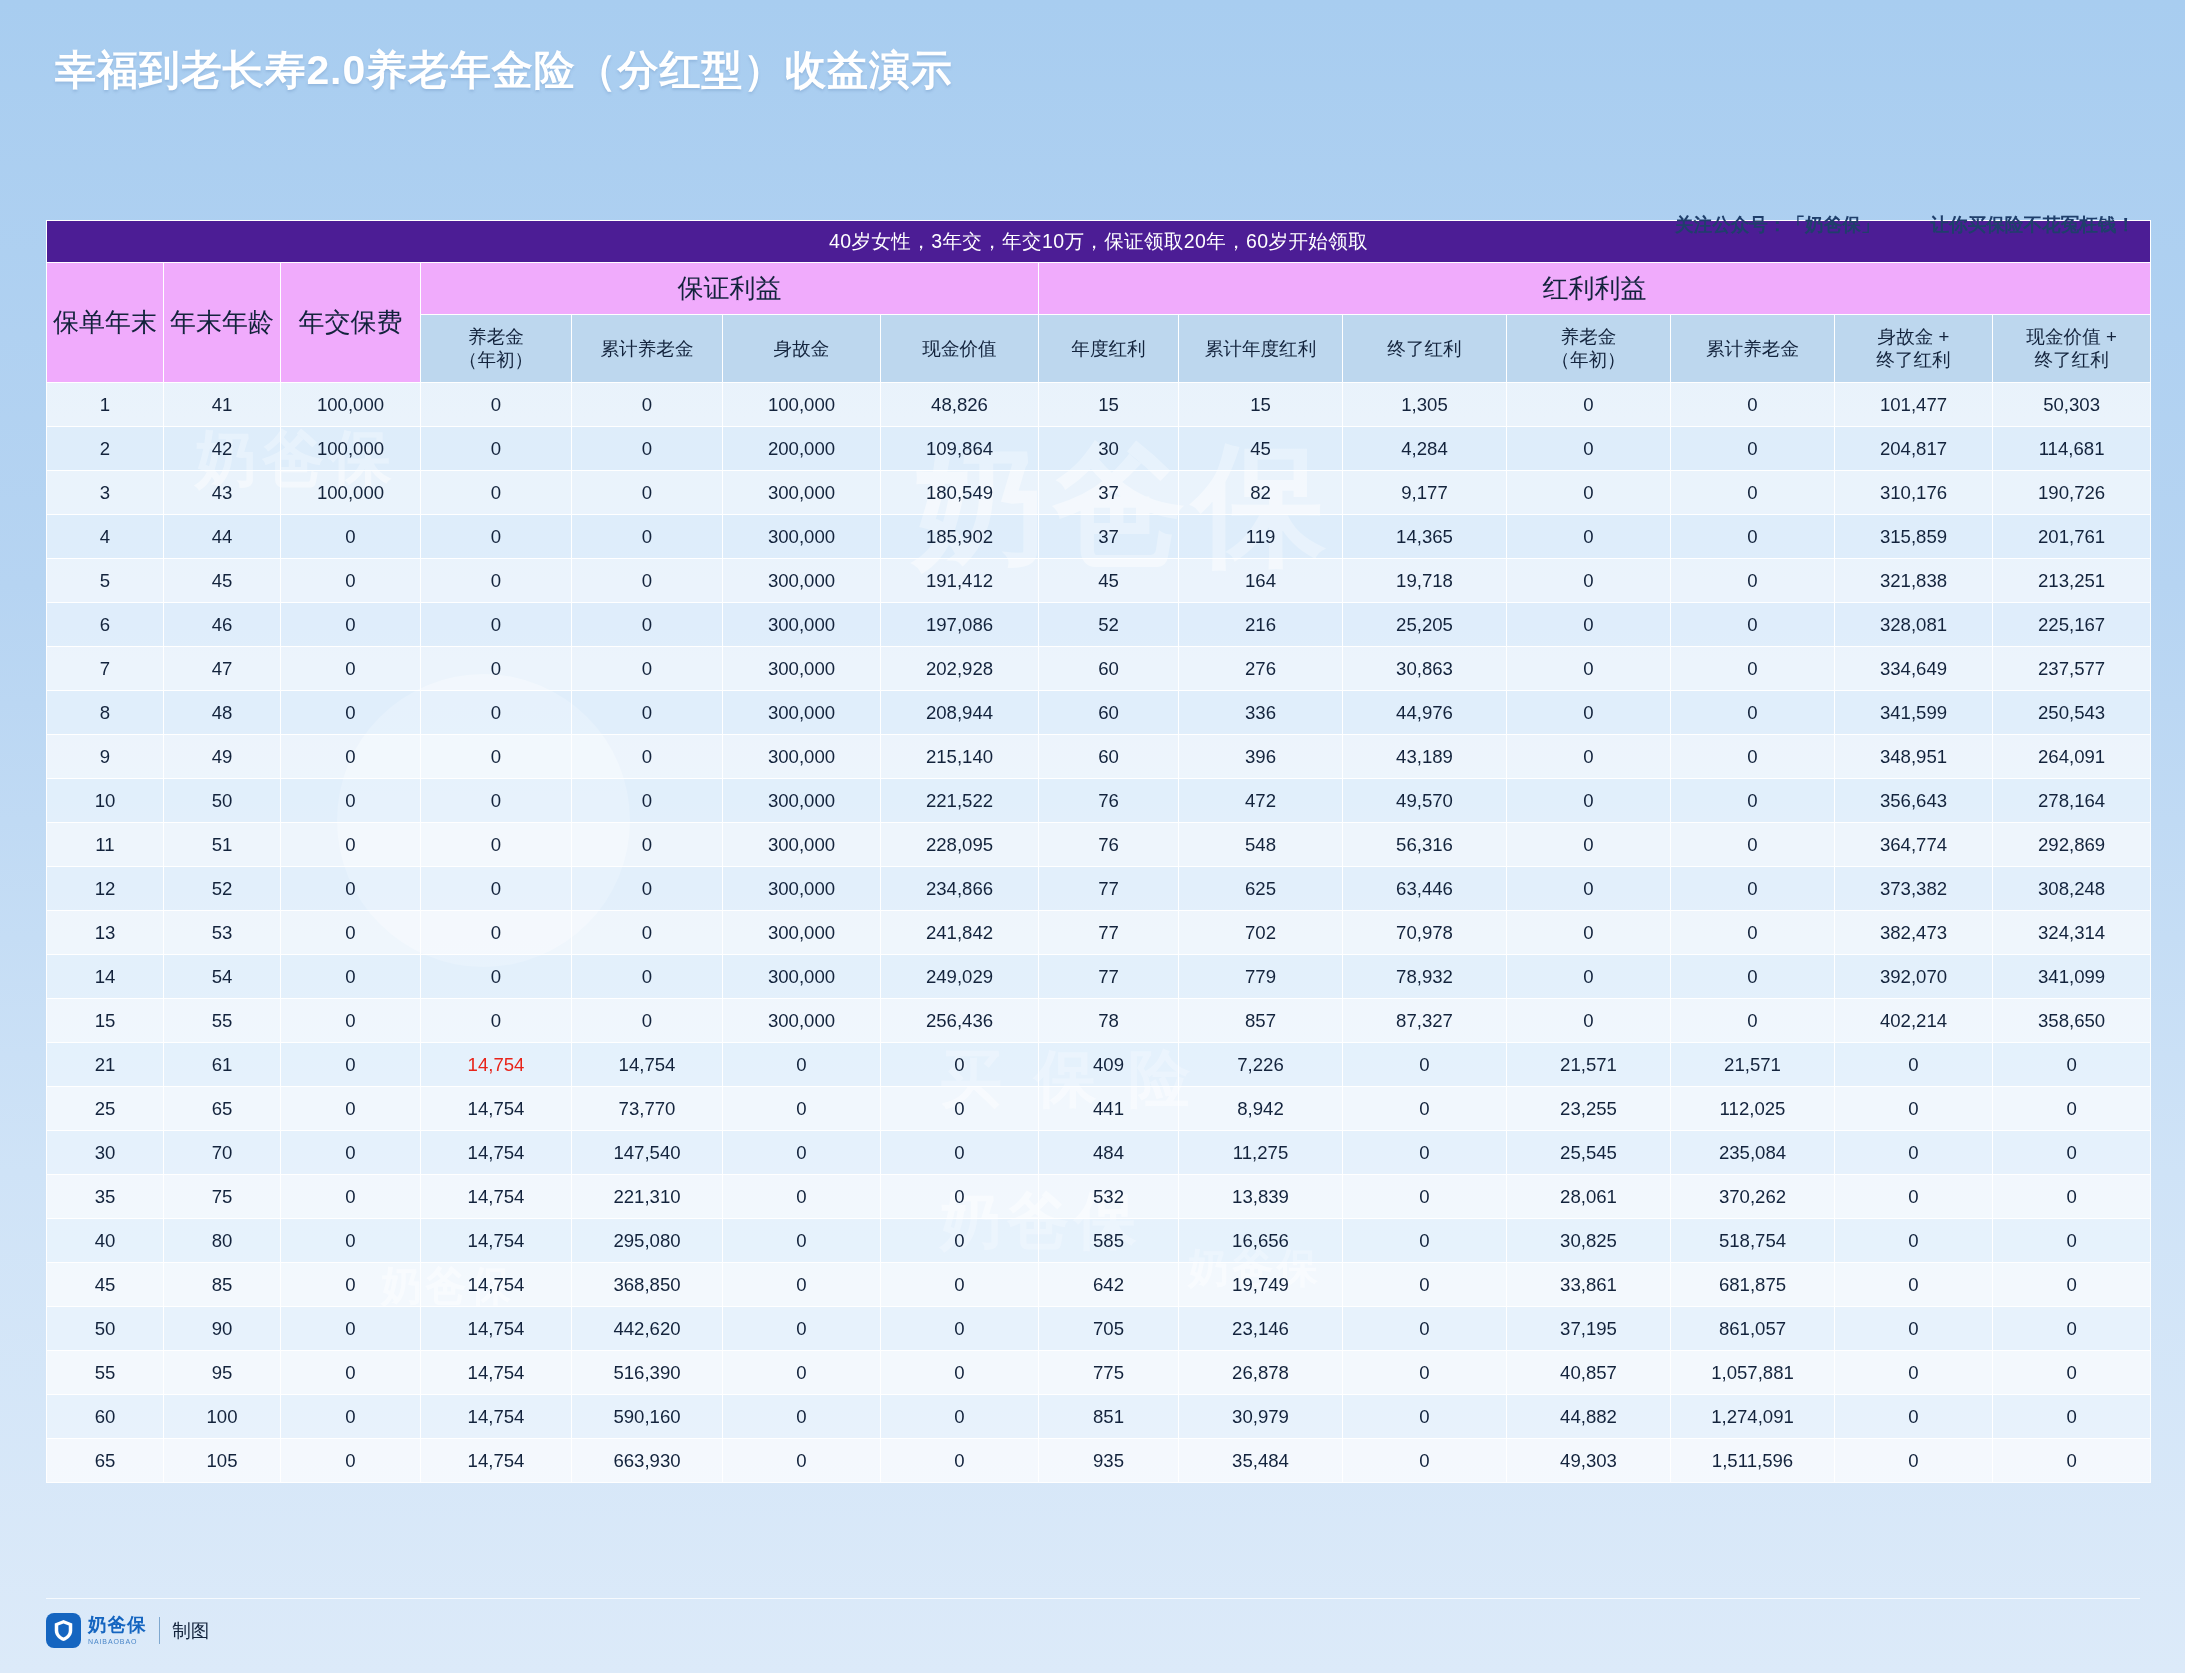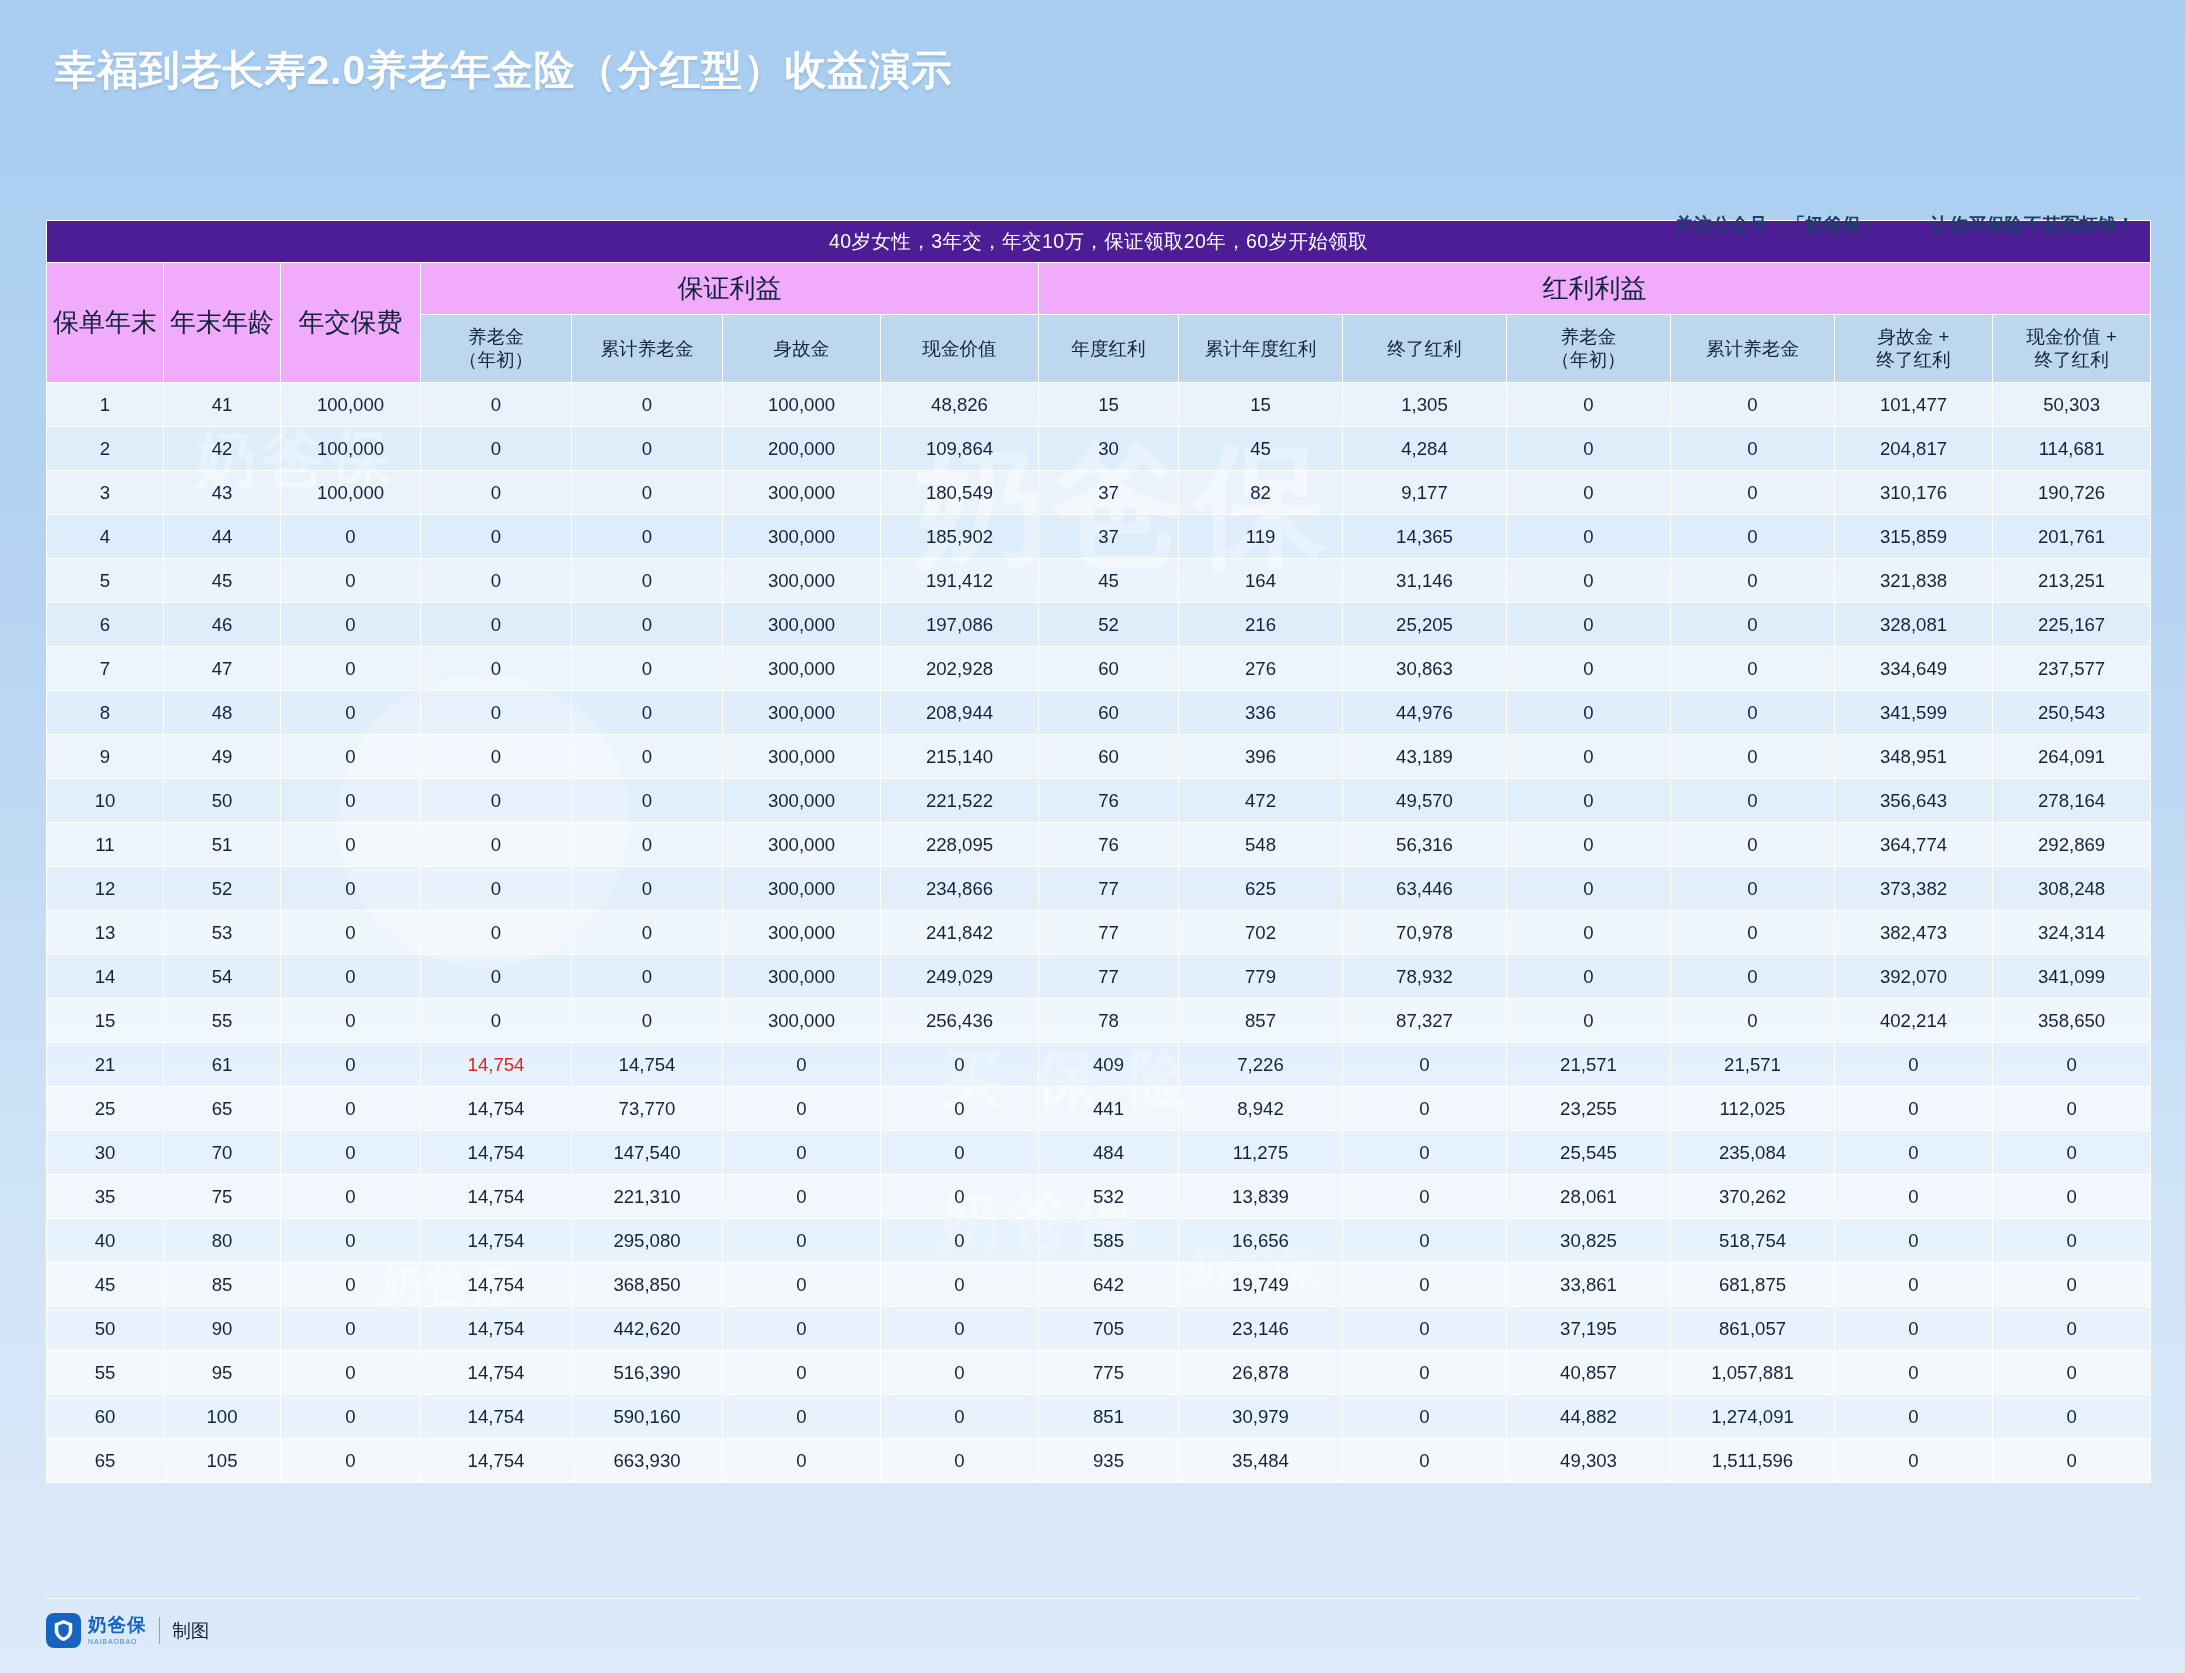--- a/index.html
+++ b/index.html
@@ -346,21 +346,21 @@
           <tr>
             <td>5</td>
             <td>45</td>
             <td>0</td>
             <td>0</td>
             <td>0</td>
             <td>300,000</td>
             <td>191,412</td>
             <td>45</td>
             <td>164</td>
-            <td>31,146</td>
+            <td>19,718</td>
             <td>0</td>
             <td>0</td>
             <td>321,838</td>
             <td>213,251</td>
           </tr>
           <tr class="alt">
             <td>6</td>
             <td>46</td>
             <td>0</td>
             <td>0</td>

